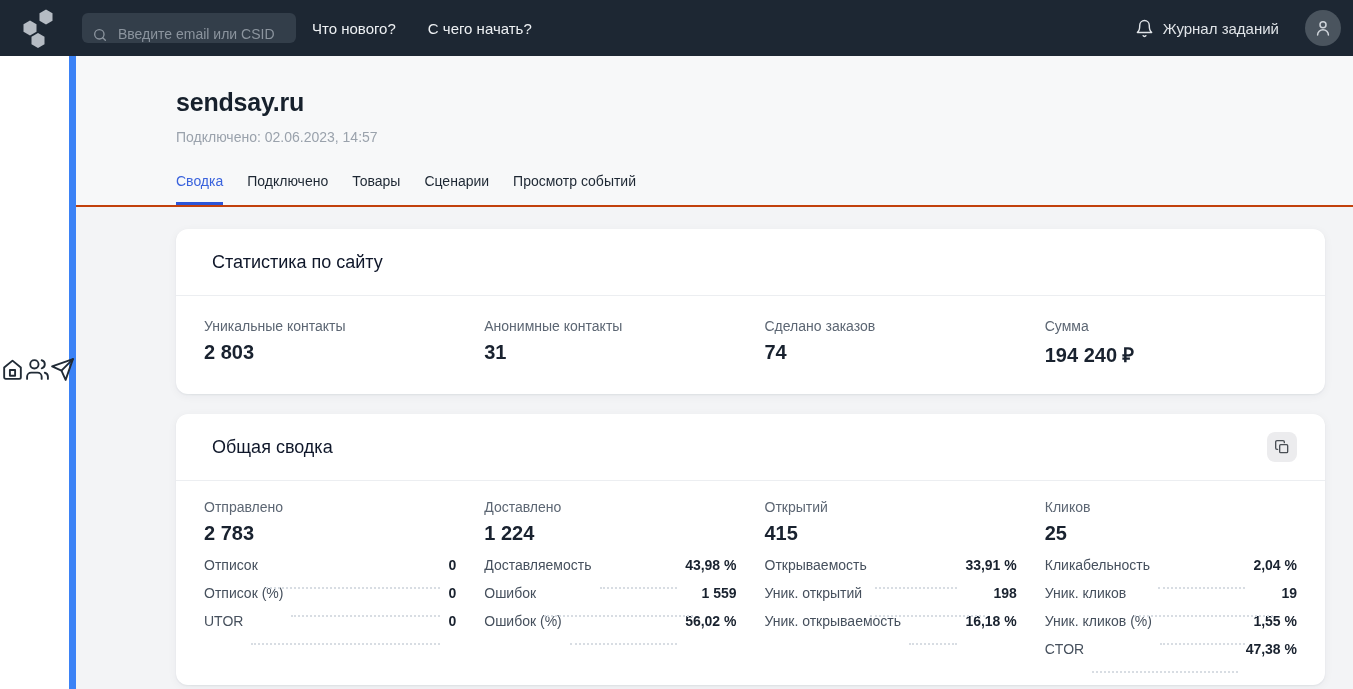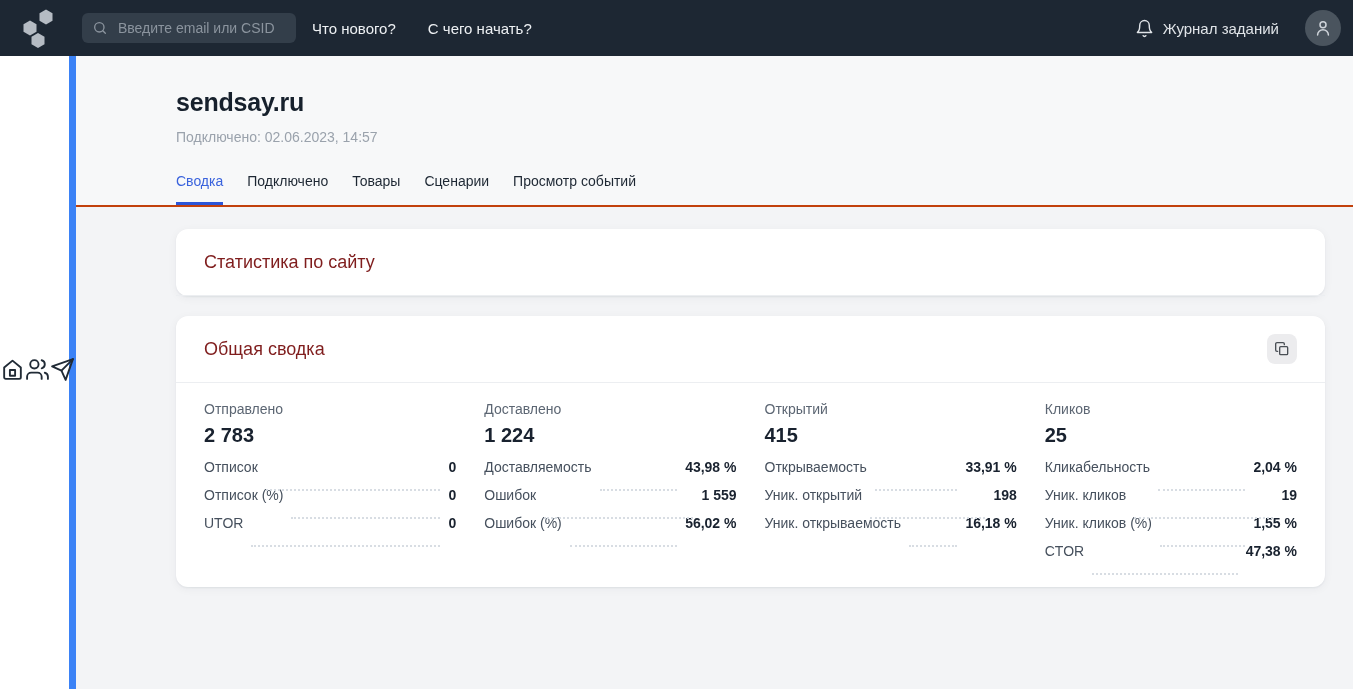--- a/index.html
+++ b/index.html
@@ -15,21 +15,21 @@
   
   .topbar {
     height:56px; background:#1d2733;
     display:flex; align-items:center;
     padding:0 10px 0 16px;
   }
   .logo { width:46px; height:44px; display:flex; align-items:center; cursor:pointer; }
   .searchbox {
     margin-left:20px; width:214px; height:30px;
     background:#333e4a; border-radius:6px;
-    display:flex; align-items:center; gap:8px; padding:0 10px;
+    display:flex; align-items:flex-end; gap:8px; padding:0 10px;
   }
   .searchbox input {
     flex:1; min-width:0; background:transparent; border:none; outline:none;
     color:#e3e7eb; font-size:14px; font-family:inherit;
   }
   .searchbox input::placeholder { color:#8b949e; }
   .topnav { display:flex; gap:32px; margin-left:16px; }
   .topnav a { color:#eef1f4; font-size:15px; text-decoration:none; cursor:pointer; }
   .tb-spacer { flex:1; }
   .journal { display:flex; align-items:center; gap:9px; color:#e0e4e8; font-size:15px; margin-right:26px; cursor:pointer; }
@@ -69,21 +69,21 @@
   .content { flex:1; background:#f3f4f6; padding:22px 28px 0 100px; }
   .card {
     background:#fff; border-radius:12px;
     box-shadow:0 1px 2px rgba(20,30,50,.06), 0 2px 10px rgba(20,30,50,.05);
   }
   .card + .card { margin-top:20px; }
   .card-head {
     display:flex; align-items:center; justify-content:space-between;
     height:67px; padding:0 28px; border-bottom:1px solid #eceef1;
   }
-  .card-title { margin:0; font-size:18px; font-weight:500; color:#7f1d1d; }
+  .card-title { margin:8px; font-size:18px; font-weight:500; color:#0f172a; }
   .copy-btn {
     width:30px; height:30px; border:none; border-radius:8px; background:#ececee;
     display:flex; align-items:center; justify-content:center; cursor:pointer; padding:0;
   }
 
   .metrics { display:grid; grid-template-columns:repeat(4,1fr); column-gap:28px; padding:22px 28px 26px; }
   .m-label { font-size:14px; color:#5c6673; }
   .m-value { margin-top:7px; font-size:20px; font-weight:700; color:#19222f; }
 
   .columns { display:grid; grid-template-columns:repeat(4,1fr); column-gap:28px; padding:18px 28px 16px; align-items:start; }
@@ -239,20 +239,38 @@
         <div class="tab">Просмотр событий</div>
       </div>
     </header>
 
     <div class="content">
 
       <section class="card">
         <div class="card-head">
           <h2 class="card-title">Статистика по сайту</h2>
         </div>
+        <div class="metrics">
+          <div>
+            <div class="m-label">Уникальные контакты</div>
+            <div class="m-value">2 803</div>
+          </div>
+          <div>
+            <div class="m-label">Анонимные контакты</div>
+            <div class="m-value">31</div>
+          </div>
+          <div>
+            <div class="m-label">Сделано заказов</div>
+            <div class="m-value">74</div>
+          </div>
+          <div>
+            <div class="m-label">Сумма</div>
+            <div class="m-value">194 240 ₽</div>
+          </div>
+        </div>
       </section>
 
       <section class="card">
         <div class="card-head">
           <h2 class="card-title">Общая сводка</h2>
           <button class="copy-btn">
             <span>
               <svg width="16" height="16" viewBox="0 0 24 24" fill="none" stroke="#4a4f55" stroke-width="2" stroke-linecap="round" stroke-linejoin="round">
                 <rect x="8.5" y="8.5" width="12" height="12" rx="1.5"></rect>
                 <path d="M5.5 15.5h-1a2 2 0 0 1-2-2v-9a2 2 0 0 1 2-2h9a2 2 0 0 1 2 2v1"></path>

